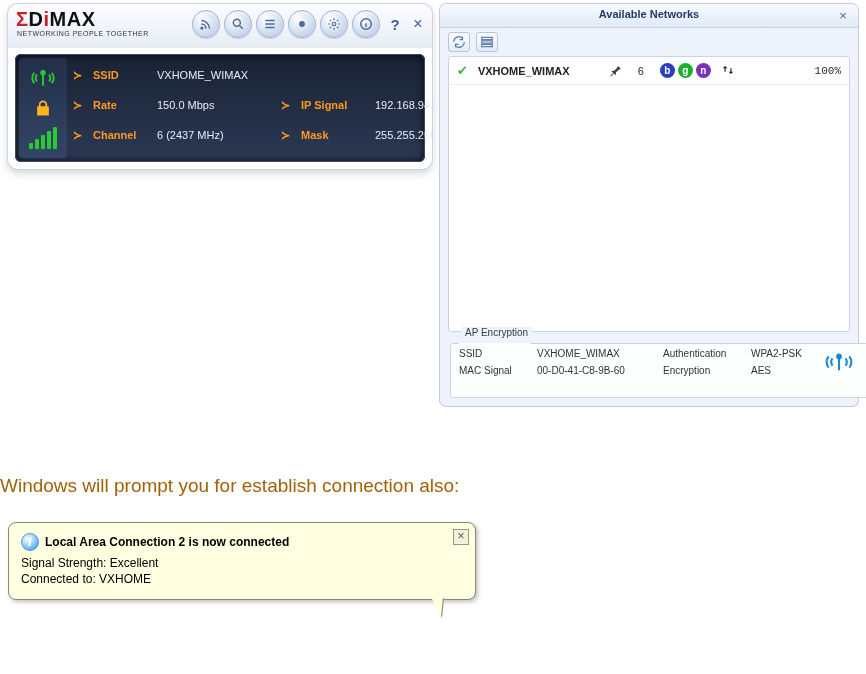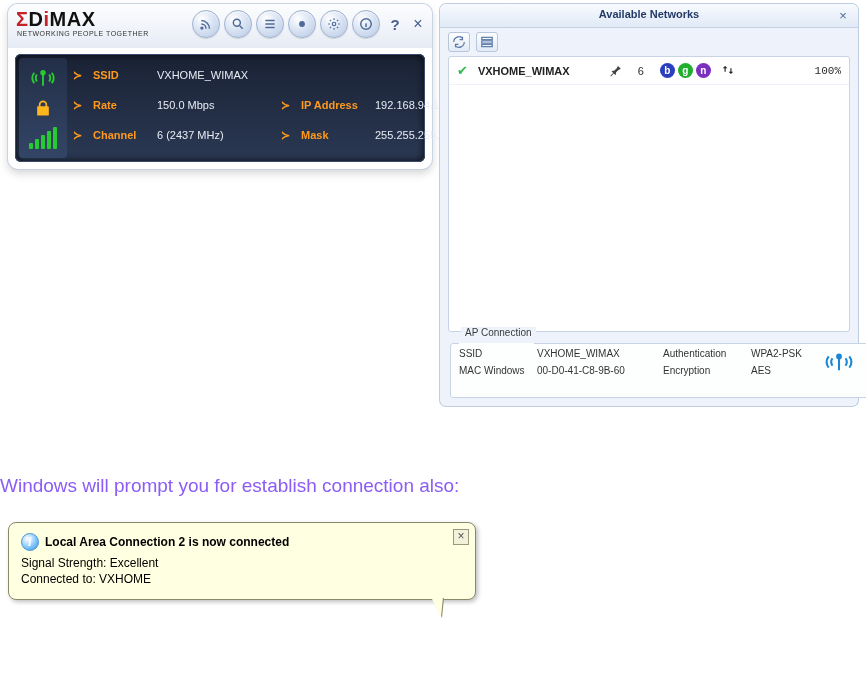--- a/index.html
+++ b/index.html
@@ -188,21 +188,21 @@
   #avnet-info-icon{
     grid-column:5; grid-row:1 / span 2;
     color:#1787d6; display:flex; align-items:center; justify-content:center;
   }
   #avnet-info-icon svg{width:30px;height:26px;}
 
   
   #caption {
     position:absolute; left:0; top:475px;
     font-family: Arial, sans-serif;
-    font-size:19px; color:#8b5cf6;
+    font-size:19px; color:#a16207;
   }
 
   
   #balloon-wrap{
     position:absolute; left:8px; top:522px; width:468px;
   }
   #balloon {
     position:relative;
     background:#ffffe1;
     border:1px solid #8a8a6a;
@@ -316,21 +316,21 @@
       <span class="lbl">SSID</span>
       <span class="val">VXHOME_WIMAX</span>
       <span></span>
         <span></span>
         <span></span>
 
       <span class="arrow-marker">≻</span>
       <span class="lbl">Rate</span>
       <span class="val">150.0 Mbps</span>
       <span class="arrow-marker">≻</span>
-      <span class="lbl">IP Address</span>
+      <span class="lbl">IP Signal</span>
       <span class="val">192.168.94.102</span>
 
       <span class="arrow-marker">≻</span>
       <span class="lbl">Channel</span>
       <span class="val">6 (2437 MHz)</span>
       <span class="arrow-marker">≻</span>
       <span class="lbl">Mask</span>
       <span class="val">255.255.255.0</span>
     </div>
   </div>
@@ -375,35 +375,35 @@
       <span class="refresh">
         <svg viewBox="0 0 24 24" fill="currentColor">
             <path d="M7 5 3 9h3v6h2V9h3L7 5Zm10 14 4-4h-3V9h-2v6h-3l4 4Z"></path>
           </svg>
       </span>
       <span class="sig">100%</span>
     </div>
   </div>
 
   <fieldset id="avnet-info">
-    <legend>AP Connection</legend>
+    <legend>AP Encryption</legend>
     <div id="avnet-info-grid">
       <span>SSID</span>
       <span>VXHOME_WIMAX</span>
       <span>Authentication</span>
       <span>WPA2-PSK</span>
       <span id="avnet-info-icon">
         <svg viewBox="0 0 32 26" fill="none" stroke="currentColor" stroke-width="2.2">
           <path d="M5 7c-3 4-3 8 0 12M27 7c3 4 3 8 0 12"></path>
           <path d="M9 9c-2 3-2 5 0 8M23 9c2 3 2 5 0 8"></path>
           <path d="M16 7v14" stroke-linecap="round"></path>
           <circle cx="16" cy="7" r="2" fill="currentColor"></circle>
         </svg>
       </span>
-      <span>MAC Windows</span>
+      <span>MAC Signal</span>
       <span>00-D0-41-C8-9B-60</span>
       <span>Encryption</span>
       <span>AES</span>
     </div>
   </fieldset>
 </div>
 
 <div id="caption">Windows will prompt you for establish connection also:</div>
 
 <div id="balloon-wrap">

